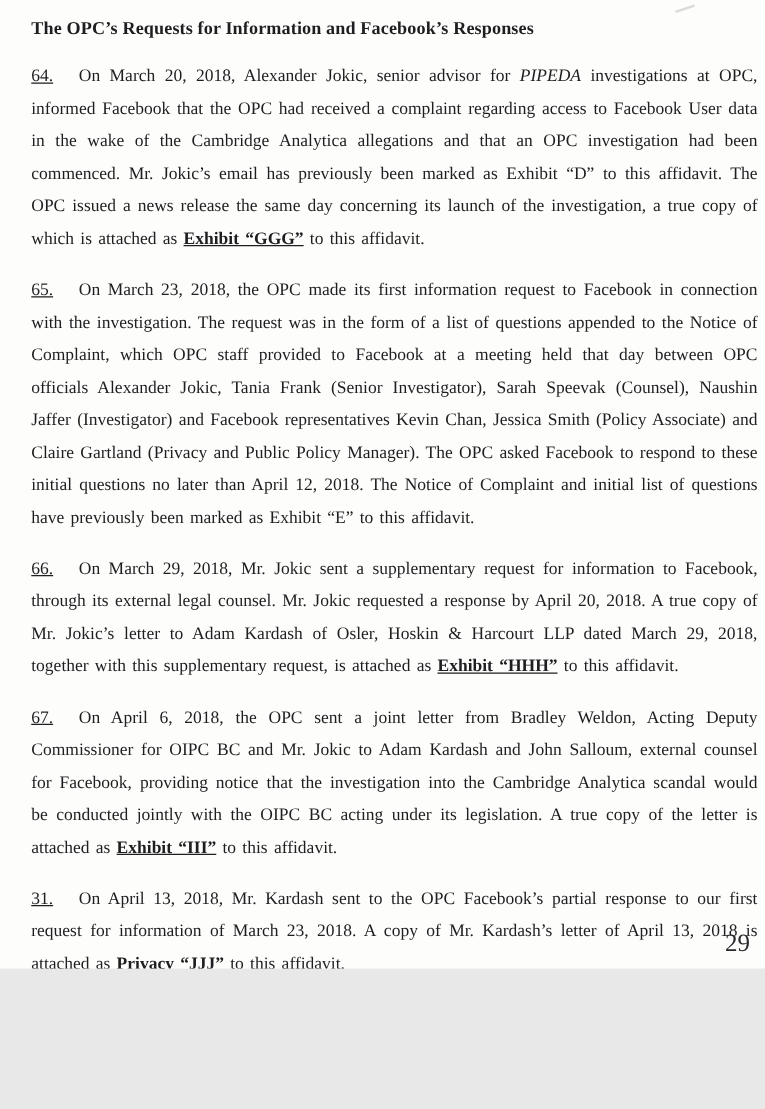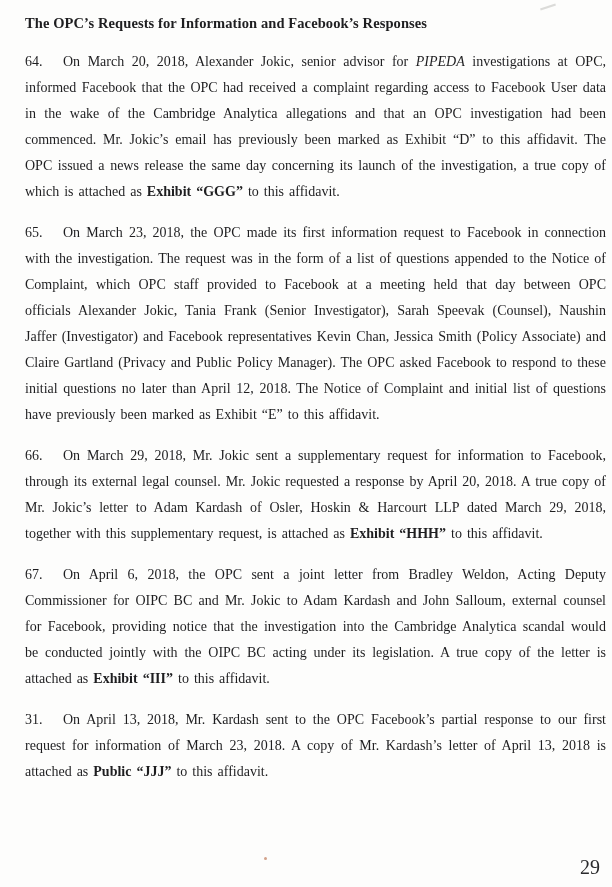--- a/index.html
+++ b/index.html
@@ -3,21 +3,21 @@
 <meta charset="utf-8">
 <style>
   html, body {
     margin: 0;
     padding: 0;
     background: #e8e8e8;
   }
   .page {
     position: relative;
     width: 612px;
-    height: 887px;
+    height: 775px;
     margin: 0;
     background: #fdfdfc;
     box-sizing: border-box;
     padding: 10px 6px 0 25px;
     font-family: "Liberation Serif", serif;
     color: #1e1e20;
     overflow: hidden;
   }
   .heading {
     font-size: 14.5px;
@@ -29,22 +29,23 @@
   .para {
     font-size: 14px;
     line-height: 26px;
     text-align: justify;
     margin: 0 0 15px 0;
     word-spacing: 1.5px;
   }
   .para-num {
     display: inline-block;
     width: 38px;
+    text-decoration: underline;
   }
-  .para b { font-weight: bold; }
+  .para b { font-weight: bold; text-decoration: underline; }
   .para i { }
   .page-number {
     position: absolute;
     bottom: 8px;
     left: 0;
     width: 600px;
     text-align: right;
     font-size: 20px;
     color: #2a2a2c;
   }
@@ -73,17 +74,17 @@
 <body>
 
 <div class="page">
   <div class="scan-smudge"></div>
   <h1 class="heading">The OPC’s Requests for Information and Facebook’s Responses</h1>
   <div id="paragraph-list">
       <div class="para"><span class="para-num">64.</span><span>On March 20, 2018, Alexander Jokic, senior advisor for </span><i>PIPEDA</i><span> investigations at OPC, informed Facebook that the OPC had received a complaint regarding access to Facebook User data in the wake of the Cambridge Analytica allegations and that an OPC investigation had been commenced. Mr. Jokic’s email has previously been marked as Exhibit “D” to this affidavit. The OPC issued a news release the same day concerning its launch of the investigation, a true copy of which is attached as </span><b>Exhibit “GGG”</b><span> to this affidavit.</span></div>
       <div class="para"><span class="para-num">65.</span><span>On March 23, 2018, the OPC made its first information request to Facebook in connection with the investigation. The request was in the form of a list of questions appended to the Notice of Complaint, which OPC staff provided to Facebook at a meeting held that day between OPC officials Alexander Jokic, Tania Frank (Senior Investigator), Sarah Speevak (Counsel), Naushin Jaffer (Investigator) and Facebook representatives Kevin Chan, Jessica Smith (Policy Associate) and Claire Gartland (Privacy and Public Policy Manager). The OPC asked Facebook to respond to these initial questions no later than April 12, 2018. The Notice of Complaint and initial list of questions have previously been marked as Exhibit “E” to this affidavit.</span></div>
       <div class="para"><span class="para-num">66.</span><span>On March 29, 2018, Mr. Jokic sent a supplementary request for information to Facebook, through its external legal counsel. Mr. Jokic requested a response by April 20, 2018. A true copy of Mr. Jokic’s letter to Adam Kardash of Osler, Hoskin &amp; Harcourt LLP dated March 29, 2018, together with this supplementary request, is attached as </span><b>Exhibit “HHH”</b><span> to this affidavit.</span></div>
       <div class="para"><span class="para-num">67.</span><span>On April 6, 2018, the OPC sent a joint letter from Bradley Weldon, Acting Deputy Commissioner for OIPC BC and Mr. Jokic to Adam Kardash and John Salloum, external counsel for Facebook, providing notice that the investigation into the Cambridge Analytica scandal would be conducted jointly with the OIPC BC acting under its legislation. A true copy of the letter is attached as </span><b>Exhibit “III”</b><span> to this affidavit.</span></div>
-      <div class="para"><span class="para-num">31.</span><span>On April 13, 2018, Mr. Kardash sent to the OPC Facebook’s partial response to our first request for information of March 23, 2018. A copy of Mr. Kardash’s letter of April 13, 2018 is attached as </span><b>Public “JJJ”</b><span> to this affidavit.</span></div>
+      <div class="para"><span class="para-num">31.</span><span>On April 13, 2018, Mr. Kardash sent to the OPC Facebook’s partial response to our first request for information of March 23, 2018. A copy of Mr. Kardash’s letter of April 13, 2018 is attached as </span><b>Privacy “JJJ”</b><span> to this affidavit.</span></div>
     </div>
   <div class="scan-dot"></div>
   <div class="page-number">29</div>
 </div>
 
 </body></html>

